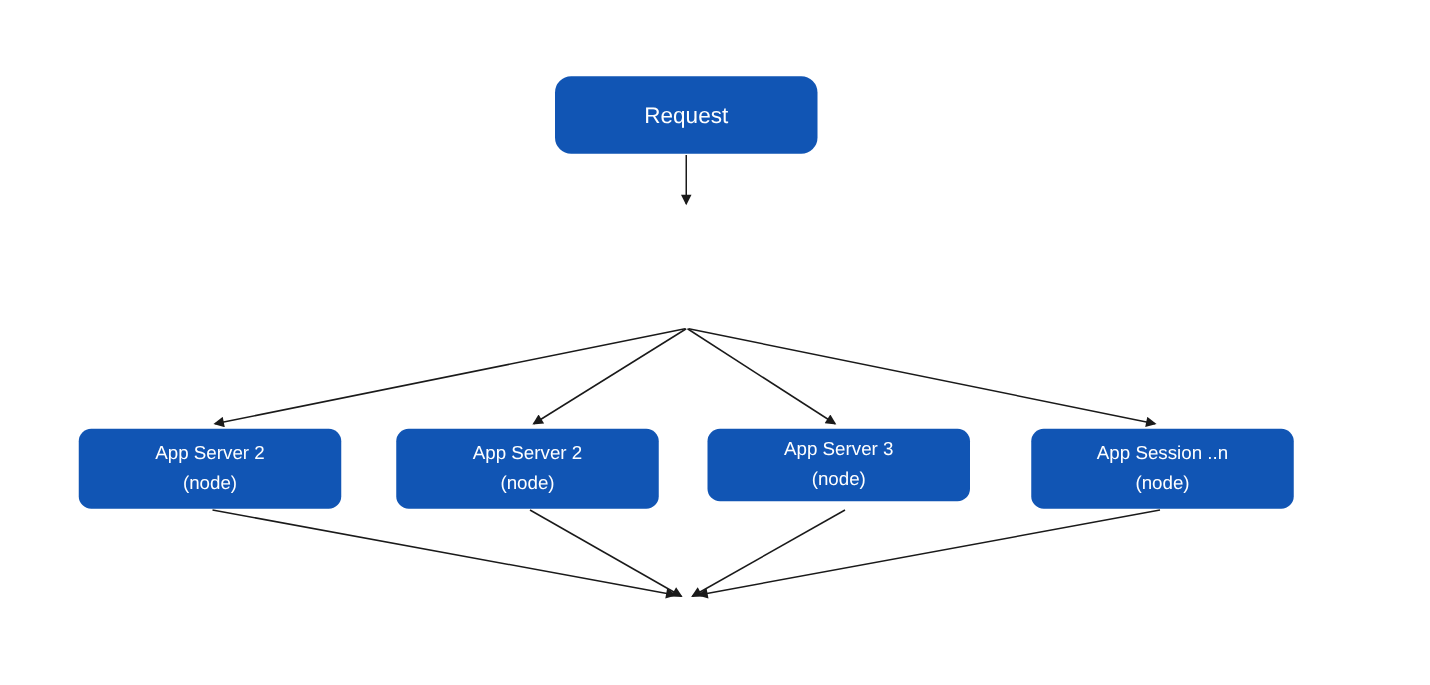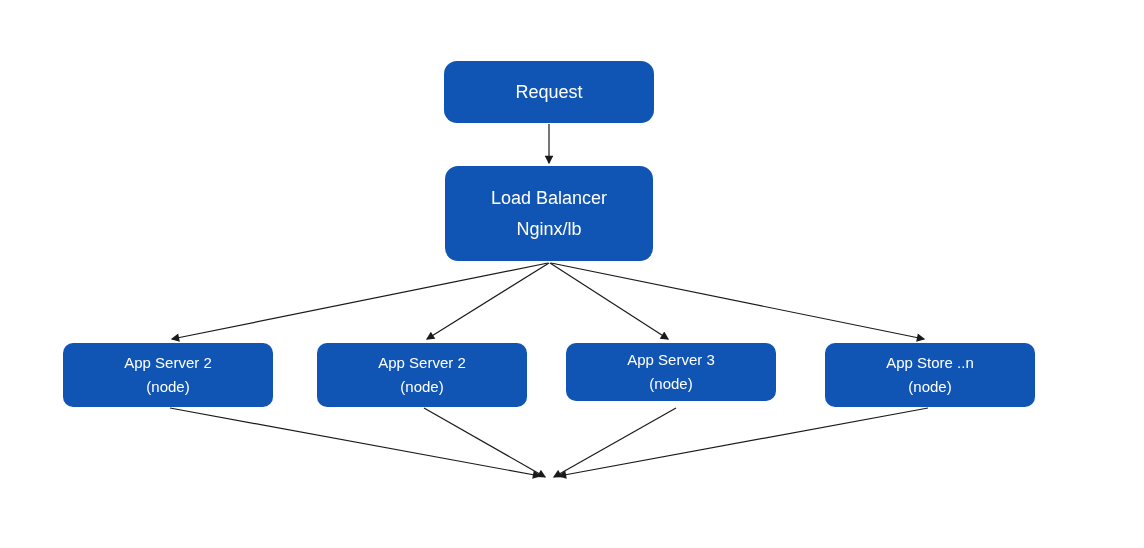--- a/index.html
+++ b/index.html
@@ -51,39 +51,35 @@
     <line class="edge" x1="170" y1="369" x2="540" y2="437" marker-end="url(#arrow)"></line>
     <line class="edge" x1="424" y1="369" x2="545" y2="438" marker-end="url(#arrow)"></line>
     <line class="edge" x1="676" y1="369" x2="554" y2="438" marker-end="url(#arrow)"></line>
     <line class="edge" x1="928" y1="369" x2="559" y2="437" marker-end="url(#arrow)"></line>
   </svg>
 
   <div class="node big" style="left:444px;top:22px;width:210px;height:62px">
     <span>Request</span>
   </div>
 
-  <div class="node big" style="left:445px;top:127px;width:208px;height:95px">
-    <span>Load Balancer
-Nginx/lb</span>
-  </div>
 
   <div class="node small" style="left:63px;top:304px;width:210px;height:64px">
     <span>App Server 2
 (node)</span>
   </div>
 
   <div class="node small" style="left:317px;top:304px;width:210px;height:64px">
     <span>App Server 2
 (node)</span>
   </div>
 
   <div class="node small" style="left:566px;top:304px;width:210px;height:58px">
     <span>App Server 3
 (node)</span>
   </div>
 
   <div class="node small" style="left:825px;top:304px;width:210px;height:64px">
-    <span>App Store ..n
+    <span>App Session ..n
 (node)</span>
   </div>
 
 
 </div>
 
 </body></html>

